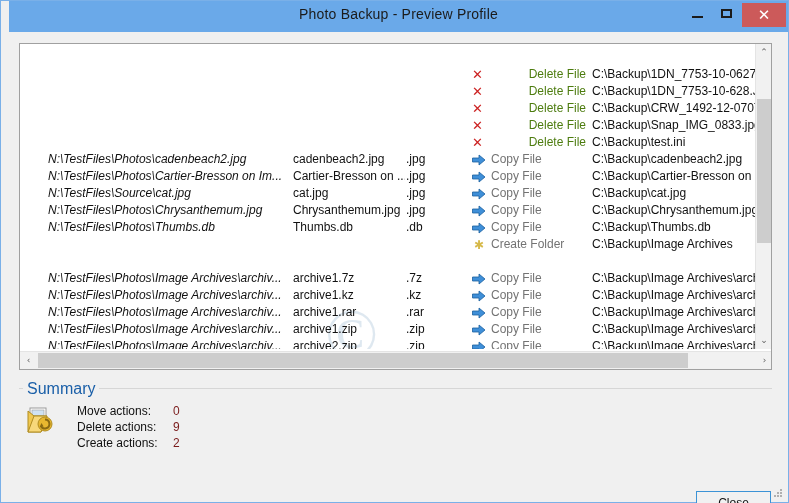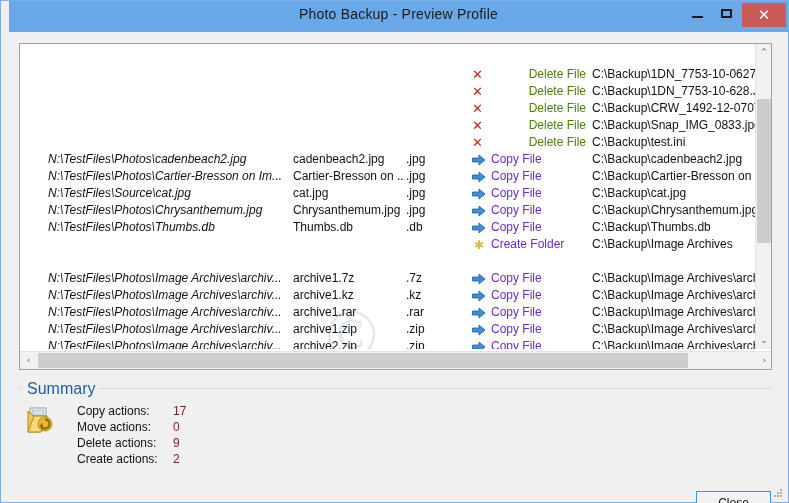--- a/index.html
+++ b/index.html
@@ -132,21 +132,21 @@
     font-size: 12px;
     color: #111111;
     white-space: nowrap;
     overflow: hidden;
   }
   .c-source { left: 28px; width: 240px; font-style: italic; }
   .c-filename { left: 273px; width: 112px; }
   .c-ext { left: 386px; width: 50px; }
   .c-op {
     left: 471px; width: 95px;
-    color: #6d28d9;
+    color: #737373;
   }
   .c-op.delete { color: #4d7c0f; text-align: right; }
   .c-dest { left: 572px; width: 165px; }
 
   
   .opicon {
     position: absolute;
     left: 452px; top: 2px;
     width: 14px; height: 14px;
   }
@@ -553,21 +553,20 @@
           <rect x="7" y="4" width="12" height="6" fill="#cfe2f3" stroke="#9a9a9a" stroke-width="0.6"></rect>
           <path d="M3 5 L3 26 L16 26 L22 10 L9 10 Z" fill="#f0c850" stroke="#b08c20" stroke-width="1"></path>
           <path d="M9 10 L22 10 L16 26 L3 26 Z" fill="#f7d87a" stroke="#b08c20" stroke-width="1"></path>
           <circle cx="20" cy="18" r="7" fill="#e8b830" stroke="#b08c20" stroke-width="1"></circle>
           <path d="M20 13.5 A4.5 4.5 0 1 1 15.8 19.8" fill="none" stroke="#8a6a12" stroke-width="2"></path>
           <path d="M16.5 17 L14.6 21 L18.6 20.6 Z" fill="#8a6a12"></path>
         </svg>
       </div>
 
       <div id="summary-table">
-          <div class="sumrow"><span class="sumlabel">Copy actions:</span><span class="sumvalue">17</span></div>
           <div class="sumrow"><span class="sumlabel">Move actions:</span><span class="sumvalue">0</span></div>
           <div class="sumrow"><span class="sumlabel">Delete actions:</span><span class="sumvalue">9</span></div>
           <div class="sumrow"><span class="sumlabel">Create actions:</span><span class="sumvalue">2</span></div>
         </div>
     </div>
 
     <div id="close-button">Close</div>
 
     <div id="resize-grip">
       <div class="grip-dot" style="left:8px;top:2px;"></div>

